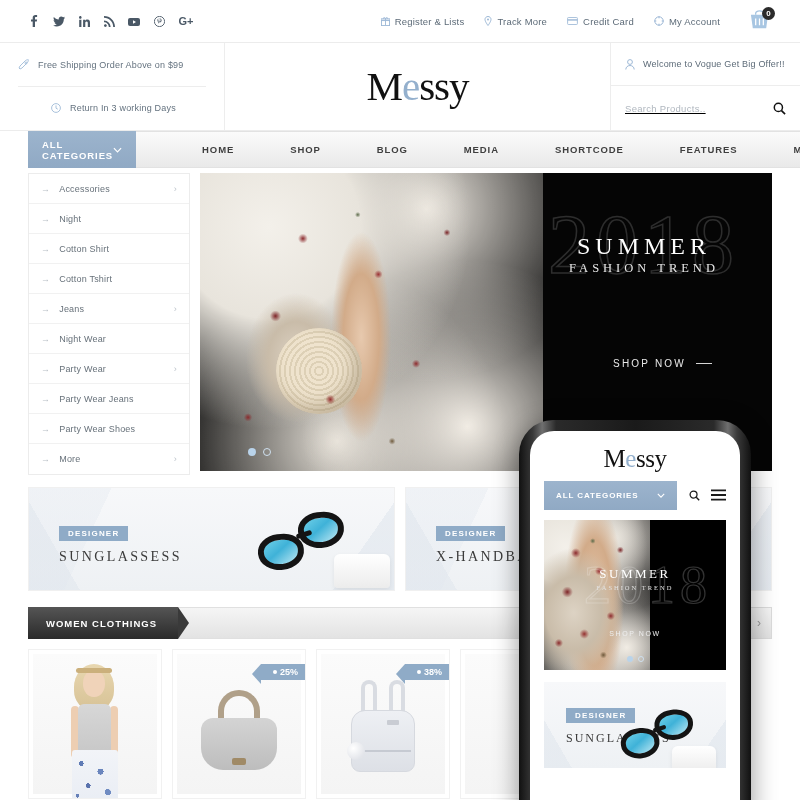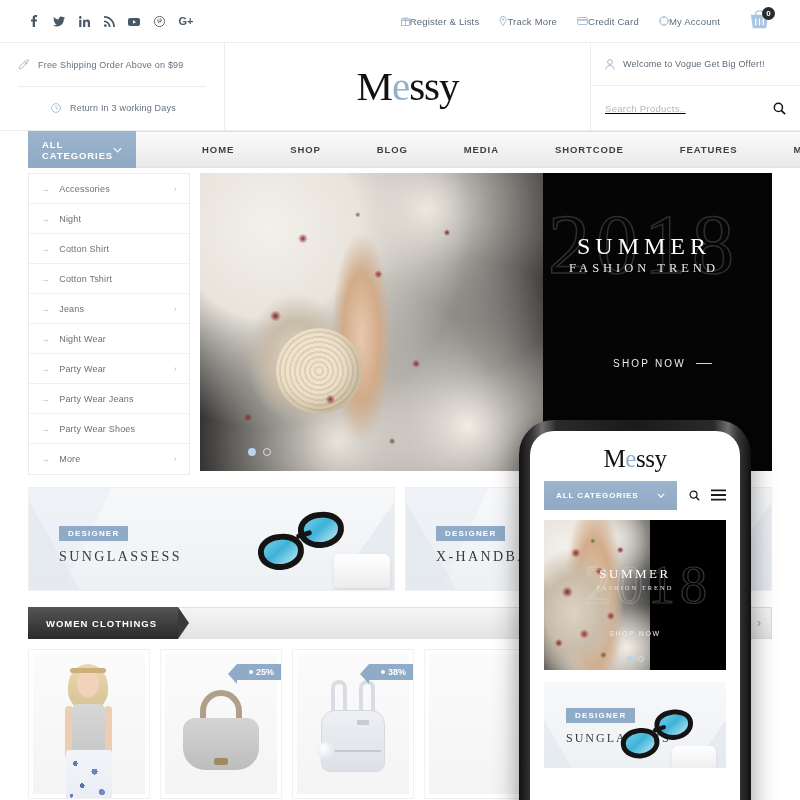--- a/index.html
+++ b/index.html
@@ -18,21 +18,21 @@
     padding: 0 28px; border-bottom: 1px solid #ececec; background:#fff;
   }
   .social { display: flex; align-items: center; gap: 13px; }
   .social .si {
     font-size: 12px; color: #4a5866; line-height: 1;
     display: inline-flex; align-items: center; justify-content: center;
     width: 12px; height: 14px;
   }
   .social .si svg { display:block; }
   .topnav { margin-left: auto; display: flex; align-items: center; gap: 20px; }
-  .tn-item { display: flex; align-items: center; font-size: 9.5px; color: #5d6b78; letter-spacing: .2px; white-space: nowrap; }
+  .tn-item { display: flex; align-items: center; gap: 5px; font-size: 9.5px; color: #5d6b78; letter-spacing: .2px; white-space: nowrap; }
   .tn-item .ticon { color: #9db8d6; display:inline-flex; }
   .cart-wrap { position: relative; margin-left: 8px; width: 24px; height: 22px; }
   .cart-badge {
     position: absolute; right: -3px; top: -3px;
     width: 13px; height: 13px; border-radius: 50%;
     background: #2b2b2b; color: #fff; font-size: 8px;
     display: flex; align-items: center; justify-content: center;
     font-weight: bold;
   }
 
@@ -42,21 +42,21 @@
   .ship-row { display: flex; align-items: center; gap: 8px; font-size: 9px; color: #64727f; letter-spacing:.2px; height: 43px; }
   .ship-row.first { border-bottom: 1px solid #ededed; }
   .ship-row.second { padding-left: 32px; }
   .ship-row .sicon { color: #a9c2dc; display:inline-flex; }
   .hdr-mid { flex: 1; display: flex; align-items: center; justify-content: center; }
   .logo {
     font-family: "Liberation Serif", serif;
     font-size: 41px; color: #111; letter-spacing: -1px; line-height: 1;
   }
   .logo .accent { color: #94b0cd; }
-  .hdr-right { width: 210px; display: flex; flex-direction: column; justify-content: center; border-left: 1px solid #ededed; }
+  .hdr-right { width: 190px; display: flex; flex-direction: column; justify-content: center; border-left: 1px solid #ededed; }
   .welcome { display:flex; align-items:center; gap:8px; height: 43px; padding: 0 14px; font-size: 9px; color:#5d6b78; border-bottom:1px solid #ededed; letter-spacing:.2px;}
   .welcome .wicon { color:#9db8d6; display:inline-flex;}
   .searchbar { height: 44px; display: flex; align-items: center; padding: 0 14px; gap: 6px; text-decoration: underline;}
   .searchbar input {
     flex: 1; border: none; outline: none; font-size: 9.5px; color: #8b949d;
     font-family: "Liberation Sans", sans-serif; letter-spacing:.3px; background:transparent;
   }
   .searchbar input::placeholder { color:#b0b7bf; }
   .search-btn { background:none; border:none; cursor:pointer; color:#111; display:flex; padding:0;}
 
@@ -225,21 +225,21 @@
     border-top: 16px solid transparent; border-bottom: 16px solid transparent;
     border-left: 11px solid #3a3a3a;
   }
   .sec-tabs { margin-left: auto; display: flex; gap: 26px; padding-right: 22px; }
   .sec-tabs a { font-size: 9.5px; color: #1f1f1f; text-decoration:none; letter-spacing:.3px; font-weight:600;}
   .sec-tabs a.active { color: #b9c6d3; }
 
   
   .prow { display: flex; gap: 10px; margin-top: 10px; position: relative; }
   .pcard {
-    width: 122px; height: 150px; border: 1px solid #f1f1f1; background: #fff;
+    width: 134px; height: 150px; border: 1px solid #f1f1f1; background: #fff;
     position: relative; overflow: hidden; flex: none; padding-left: 46px;
   }
   .pimg { position:absolute; inset: 4px; background: linear-gradient(180deg,#fbfbfb 0%,#f4f4f4 100%); }
   .badge {
     position: absolute; right: 0px; top: 14px; z-index: 3;
     background: #8fabc7; color: #fff; font-size: 9px; font-weight: bold;
     padding: 3px 7px 3px 12px; display: flex; align-items: center; gap: 3px;
   }
   .badge::before {
     content:''; position:absolute; left:-9px; top:0;

